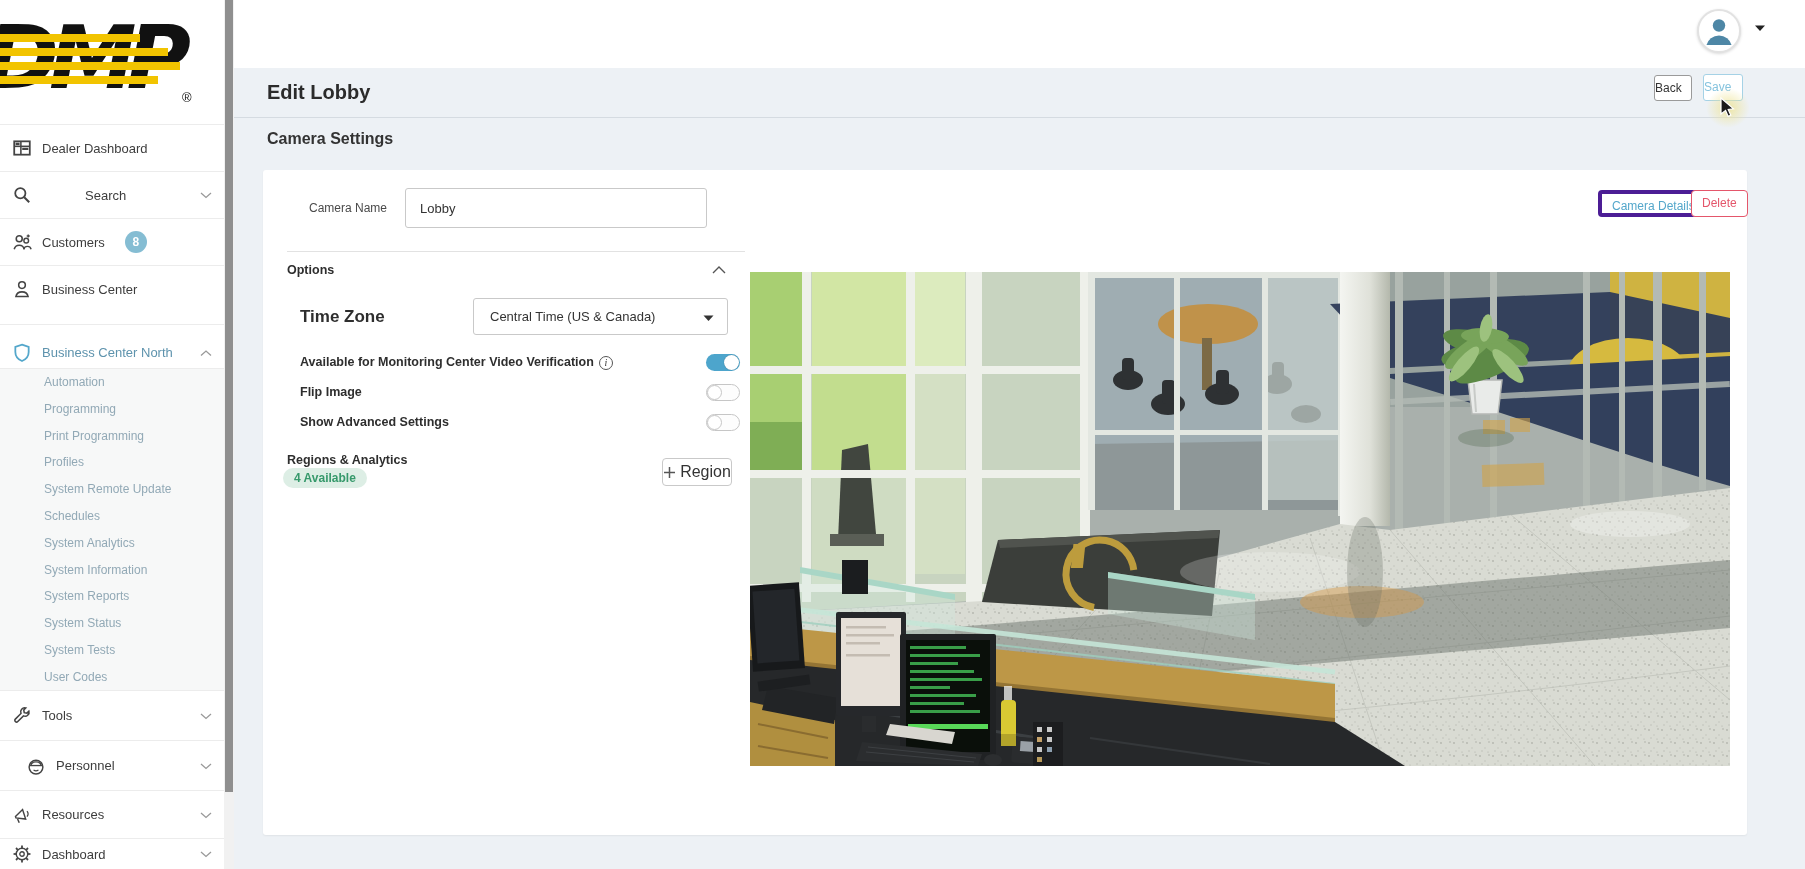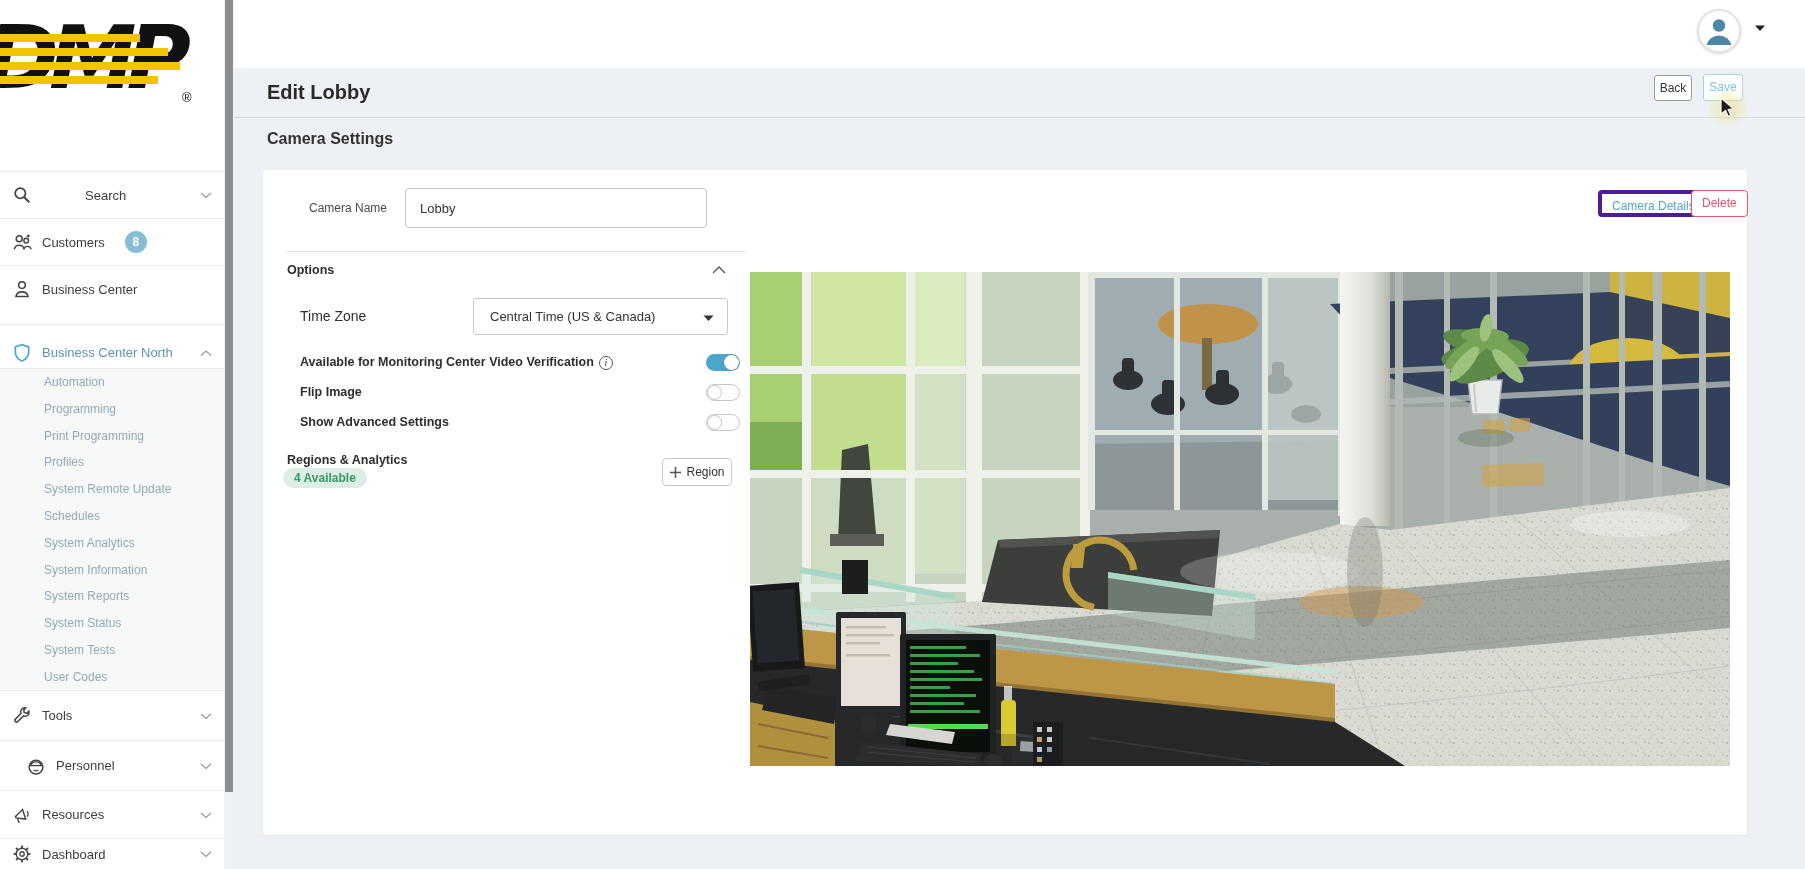--- a/index.html
+++ b/index.html
@@ -33,21 +33,21 @@
   .hdr-divider { position:absolute; left:0; top:117px; width:1571px; height:1px; background:#d5dbe1; }
 
   .topbar { position:absolute; left:0; top:0; width:1571px; height:68px; background:#fff; }
   .avatar { position:absolute; left:1463px; top:9px; width:44px; height:44px; border-radius:50%;
     background:#fff; border:2px solid #e2e2e2; box-shadow:0 1px 3px rgba(0,0,0,.15);
     display:flex; align-items:center; justify-content:center; cursor:pointer; }
   .avatar-caret { position:absolute; left:1520px; top:24px; cursor:pointer; }
 
   .page-title { position:absolute; left:33px; top:68px; height:49px; line-height:49px;
     font-size:20px; color:#2b2b2b; }
-  .btn { display:inline-block; background:#fff; border-radius:3px; font-size:12px; text-align:center;
+  .btn { display:inline-block; background:#fff; border-radius:3px; font-size:12px; text-align:left;
     cursor:pointer; }
   .btn-back { position:absolute; left:1420px; top:75px; width:38px; height:26px; line-height:24px;
     border:1px solid #9a9a9a; color:#333; }
   .btn-save { position:absolute; left:1469px; top:74px; width:40px; height:27px; line-height:25px;
     border:1px solid #a5d2e6; color:#85c3de; }
 
   .section-title { position:absolute; left:33px; top:130px; font-size:16px; color:#333; }
 
   
   .card { position:absolute; left:29px; top:170px; width:1484px; height:665px; background:#fff;
@@ -58,42 +58,42 @@
     border:1px solid #c9c9c9; border-radius:3px; font-size:13px; color:#333; padding:0 14px;
     font-family:"Liberation Sans", sans-serif; }
   .btn-details { position:absolute; left:1335px; top:20px; height:27px; line-height:25px; padding:0 10px;
     border:4px solid #4c1d95; color:#54a7cb; border-radius:4px; }
   .btn-delete { position:absolute; left:1428px; top:20px; height:27px; line-height:25px; padding:0 10px;
     border:1px solid #e4566b; color:#e4566b; border-radius:4px; }
   .card-divider { position:absolute; left:24px; top:81px; width:458px; height:1px; background:#e2e2e2; }
   .options-title { position:absolute; left:24px; top:93px; font-size:12.5px; font-weight:bold; color:#2e2e2e; }
   .options-chev { position:absolute; left:448px; top:95px; cursor:pointer; }
   .tz-label { position:absolute; left:37px; top:128px; height:37px; line-height:37px;
-    font-size:14px; font-weight:normal; color:#2e2e2e; }
+    font-size:17px; font-weight:bold; color:#2e2e2e; }
   .tz-select { position:absolute; left:210px; top:128px; width:255px; height:37px;
     border:1px solid #c9c9c9; border-radius:3px; background:#fff; cursor:pointer;
     font-size:13px; color:#333; line-height:35px; padding-left:16px; }
   .tz-caret { position:absolute; right:13px; top:16px; }
   .tgl-label { position:absolute; left:37px; font-size:12.5px; font-weight:bold; color:#2e2e2e; height:17px;
     line-height:17px; display:flex; align-items:center; gap:5px; }
   .info-dot { display:inline-flex; width:14px; height:14px; border:1px solid #555; border-radius:50%;
     font-size:10px; font-weight:normal; align-items:center; justify-content:center;
     font-family:"Liberation Serif", serif; font-style:italic; color:#333; }
   .toggle { position:absolute; left:443px; width:34px; height:17px; border-radius:9px; cursor:pointer; }
   .toggle .knob { position:absolute; top:1px; width:15px; height:15px; border-radius:50%; background:#fff; }
   .toggle.on { background:#4da5cc; }
   .toggle.on .knob { right:1px; box-shadow:0 0 1px rgba(0,0,0,.4); }
   .toggle.off { background:#fdfdfd; border:1px solid #c6c6c6; }
   .toggle.off .knob { left:0; border:1px solid #c6c6c6; top:0; }
   .regions-title { position:absolute; left:24px; top:283px; font-size:12.5px; font-weight:bold; color:#2e2e2e; }
   .regions-badge { position:absolute; left:20px; top:298px; height:20px; line-height:20px; padding:0 11px;
     background:#ddeee5; color:#36996b; font-size:12px; font-weight:bold; border-radius:10px; }
   .btn-region { position:absolute; left:399px; top:288px; width:70px; height:28px;
     border:1px solid #c9c9c9; border-radius:4px; background:#fff; cursor:pointer;
-    display:flex; align-items:center; justify-content:center; gap:4px; font-size:12px; color:#333; }
+    display:flex; align-items:center; justify-content:center; gap:4px; font-size:16px; color:#333; }
   .camera-feed { position:absolute; left:487px; top:102px; width:980px; height:494px; }
 
   
   .halo { position:absolute; left:1472px; top:88px; width:44px; height:40px; border-radius:50%;
     background:radial-gradient(ellipse at center, rgba(238,228,150,.85) 0%, rgba(238,228,150,0) 70%); z-index:9; }
   .cursor { position:absolute; left:1485px; top:97px; z-index:10; }
 </style>
 </head>
 <body>
 
@@ -106,20 +106,30 @@
         <g fill="#f2c400">
           <rect x="-10" y="34" width="150" height="8"></rect>
           <rect x="-10" y="48" width="178" height="8"></rect>
           <rect x="-10" y="62" width="190" height="8"></rect>
           <rect x="-10" y="76" width="168" height="8"></rect>
         </g>
         <text x="182" y="102" font-size="13" fill="#111">®</text>
       </svg>
     </div>
 
+    <div class="sb-item" style="top:124px;height:47px;">
+      <svg class="sb-icon" viewBox="0 0 18 18">
+        <rect x="2" y="3" width="14" height="12" fill="none" stroke="#444" stroke-width="1.6"></rect>
+        <line x1="2" y1="7.5" x2="16" y2="7.5" stroke="#444" stroke-width="1.4"></line>
+        <line x1="8" y1="3" x2="8" y2="15" stroke="#444" stroke-width="1.4"></line>
+        <rect x="3.2" y="4.2" width="3.6" height="2.2" fill="#444"></rect>
+        <rect x="9.2" y="8.8" width="5.5" height="2" fill="#444"></rect>
+      </svg>
+      <span class="sb-label">Dealer Dashboard</span>
+    </div>
 
     <div class="sb-item" style="top:171px;height:47px;gap:43px;">
       <svg class="sb-icon" viewBox="0 0 18 18">
         <circle cx="7.5" cy="7.5" r="4.6" fill="none" stroke="#444" stroke-width="1.6"></circle>
         <line x1="11" y1="11" x2="15.5" y2="15.5" stroke="#444" stroke-width="1.8"></line>
       </svg>
       <span class="sb-label">Search</span>
       <svg class="sb-chev" width="12" height="8">
         <path d="M1,2 L6,6.5 L11,2" fill="none" stroke="#999" stroke-width="1.3"></path>
         </svg>

